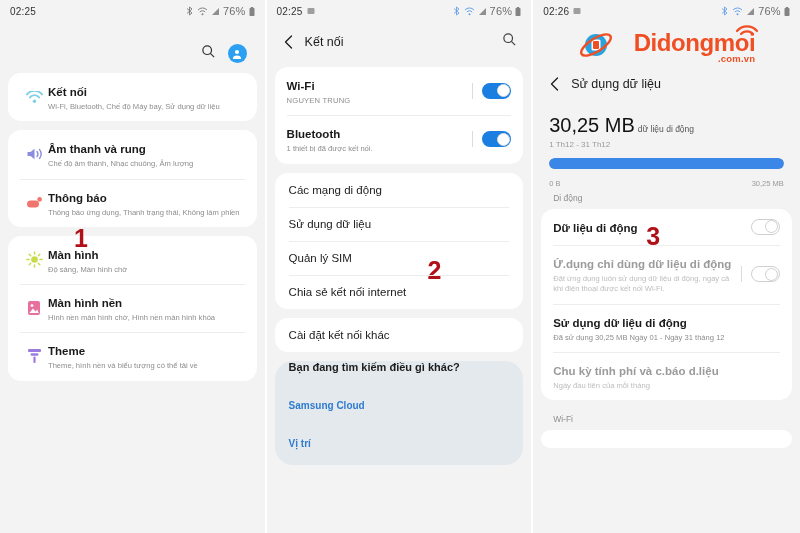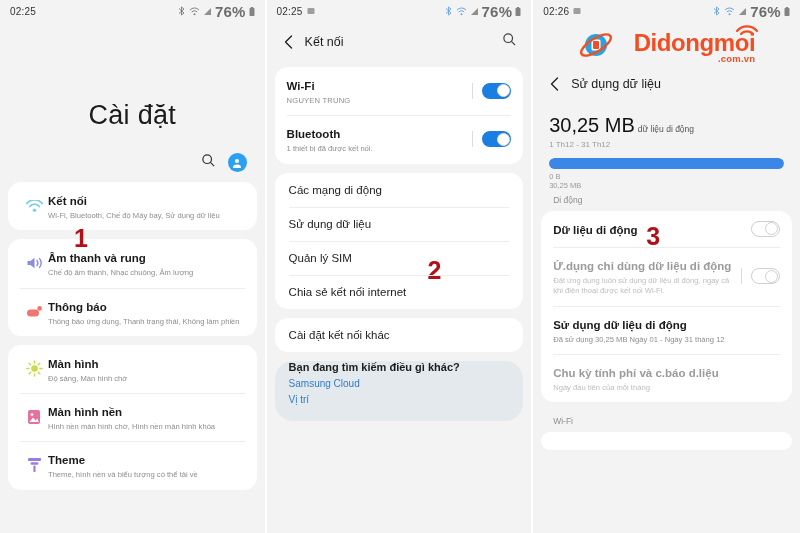--- a/index.html
+++ b/index.html
@@ -22,21 +22,21 @@
 
   
   .statusbar {
     height: 22px; display: flex; align-items: center;
     padding: 0 10px; color: #3b3b3b; font-size: 9.5px;
     letter-spacing: .2px;
   }
   .sb-time { font-size: 10px; color:#333; }
   .sb-sms { margin-left: 4px; opacity:.6; display:inline-flex; }
   .sb-right { margin-left: auto; display: flex; align-items: center; gap: 3px; opacity:.7;}
-  .sb-right .pct { font-size: 15px; color:#333;font-weight:bold; }
+  .sb-right .pct { font-size: 11px; color:#333; }
 
   
   .card {
     background: #ffffff;
     border-radius: 13px;
     margin: 0 8px 9px 8px;
     overflow: hidden;
   }
   .row { display: flex; align-items: center; padding: 9px 12px; position: relative; }
   .row + .row::before {
@@ -85,35 +85,35 @@
   
   .sect { font-size: 8.5px; color: #8e8e8e; padding: 5px 20px 6px 20px; }
 
   
   .srow { padding: 11px 14px; font-size: 11.5px; color:#1c1c1c; position:relative; }
   .srow + .srow::before { content:""; position:absolute; left:14px; right:14px; top:0; height:1px; background:#ededed; }
 
   
   .infocard { background:#e4e9ed; border-radius:18px; margin: 2px 8px 0 8px; padding: 0 14px 16px 14px; }
   .infocard .q { font-size: 11px; font-weight: bold; color:#1c1c1c; }
-  .infocard .lnk { font-size: 10px; font-weight:normal; color:#2f7bd0; margin-top: 5px; }
+  .infocard .lnk { font-size: 10px; font-weight:bold; color:#2f7bd0; margin-top: 27px; }
 
   
   .logo { display:flex; align-items:center; justify-content:center; gap:4px; padding: 6px 0 4px 0; height: 48px; }
   .logo-text { position: relative; display:flex; flex-direction:column; align-items:flex-end; line-height:1;margin-left:16px;}
   .logo-main { font-size: 24px; font-weight: bold; color:#f04e23; letter-spacing:-.4px; }
   .logo-sub { font-size: 9.5px; font-weight: bold; color:#f04e23; margin-top:-1px; letter-spacing:.2px;}
 
   .usage { padding: 6px 16px 0 16px; }
   .usage-amt { font-size: 20px; font-weight: normal; color:#111; display:flex; align-items:baseline; }
   .usage-amt .unitlabel { font-size: 8.5px; color:#555; font-weight:normal; margin-left: 3px; }
   .usage-range { font-size: 8px; color:#9a9a9a; margin-top: 3px; }
   .bar { height: 11px; border-radius: 6px; background:#dcdcdc; margin-top: 9px; overflow:hidden; }
   .bar-fill { height:100%; background:#3b87e8; border-radius:6px; }
-  .bar-labels { display:flex; justify-content:space-between; font-size:7.5px; color:#9a9a9a; margin-top:3px;flex-direction:column; }
+  .bar-labels { display:flex; justify-content:space-between; font-size:7.5px; color:#9a9a9a; margin-top:10px; }
 
   .muted .title { color:#9b9b9b; }
   .muted .sub { color:#bdbdbd; }
 </style>
 </head>
 <body>
 
 <div class="stage">
 
   <div class="panel">
@@ -132,21 +132,20 @@
             <path d="M8 1 L8 8 L1 8 Z" fill="#666"></path>
           </svg>
         <span class="pct">76%</span>
         <svg width="6" height="9" viewBox="0 0 6 9">
             <rect x="1.8" y="0" width="2.4" height="1" fill="#555"></rect>
             <rect x="0.5" y="1" width="5" height="8" rx="0.7" fill="#555"></rect>
           </svg>
       </span>
     </div>
 
-    <div class="big-title">Cài đặt</div>
 
     <div class="tool-row">
       <span>
         <svg class="search-ic" viewBox="0 0 16 16">
             <circle cx="6.6" cy="6.6" r="4.6" stroke="#333" stroke-width="1.3" fill="none"></circle>
             <line x1="10" y1="10" x2="14" y2="14" stroke="#333" stroke-width="1.3"></line>
           </svg>
       </span>
       <span class="avatar">
         <svg width="12" height="12" viewBox="0 0 12 12">

